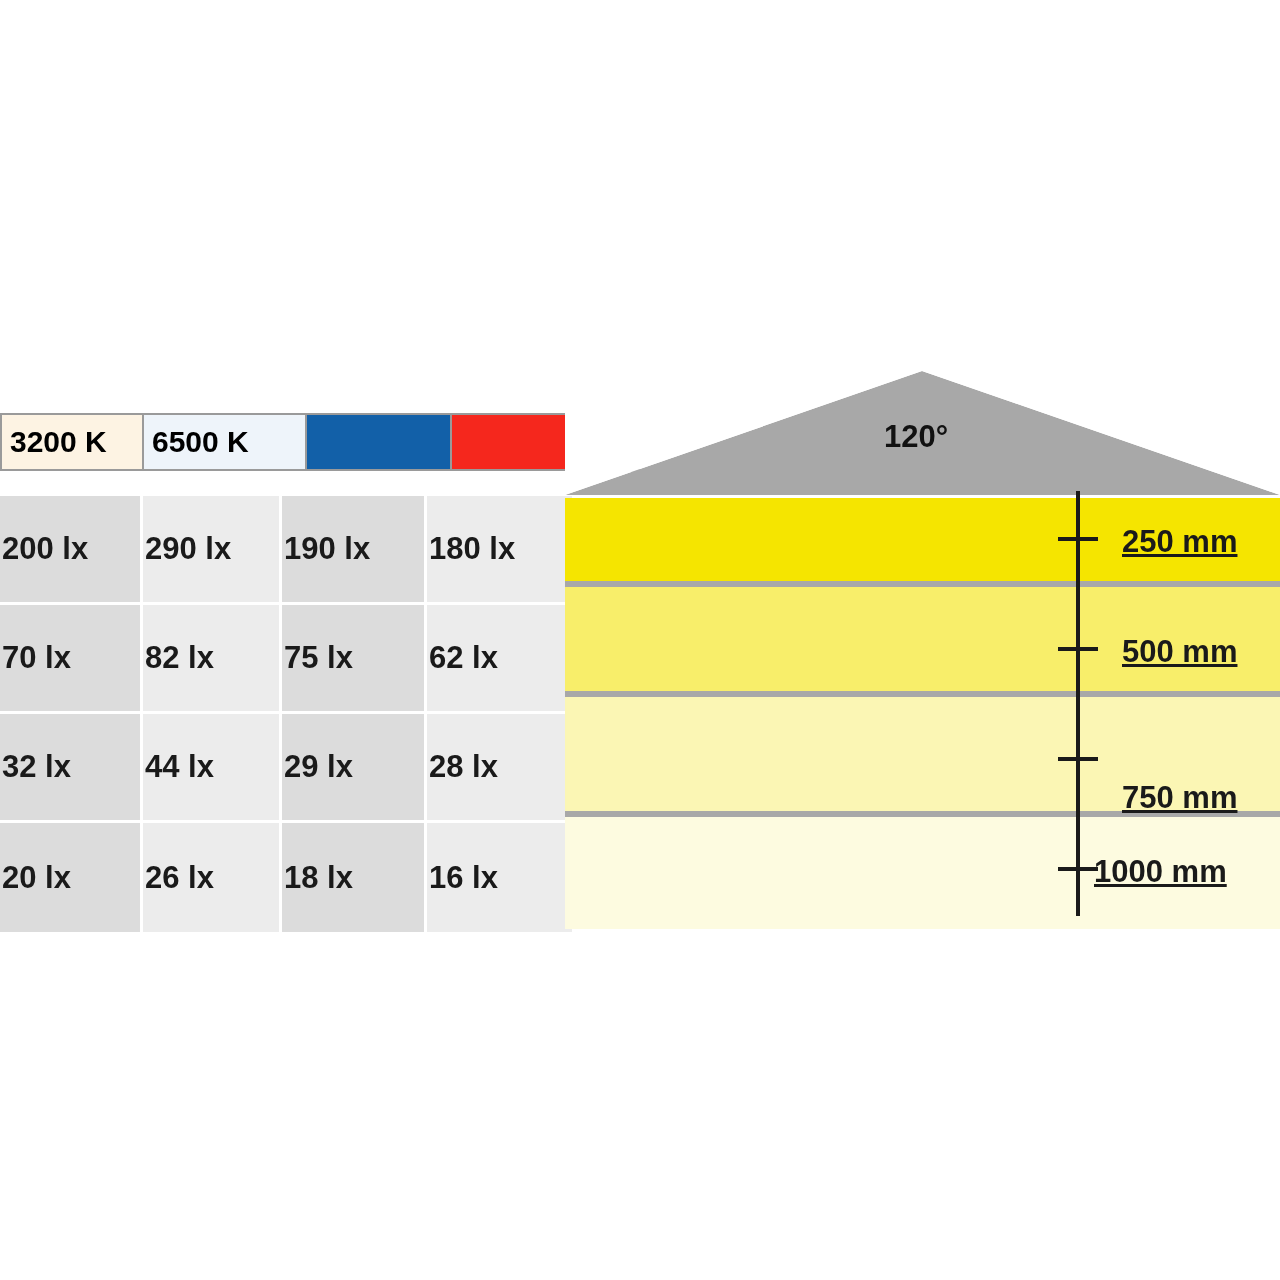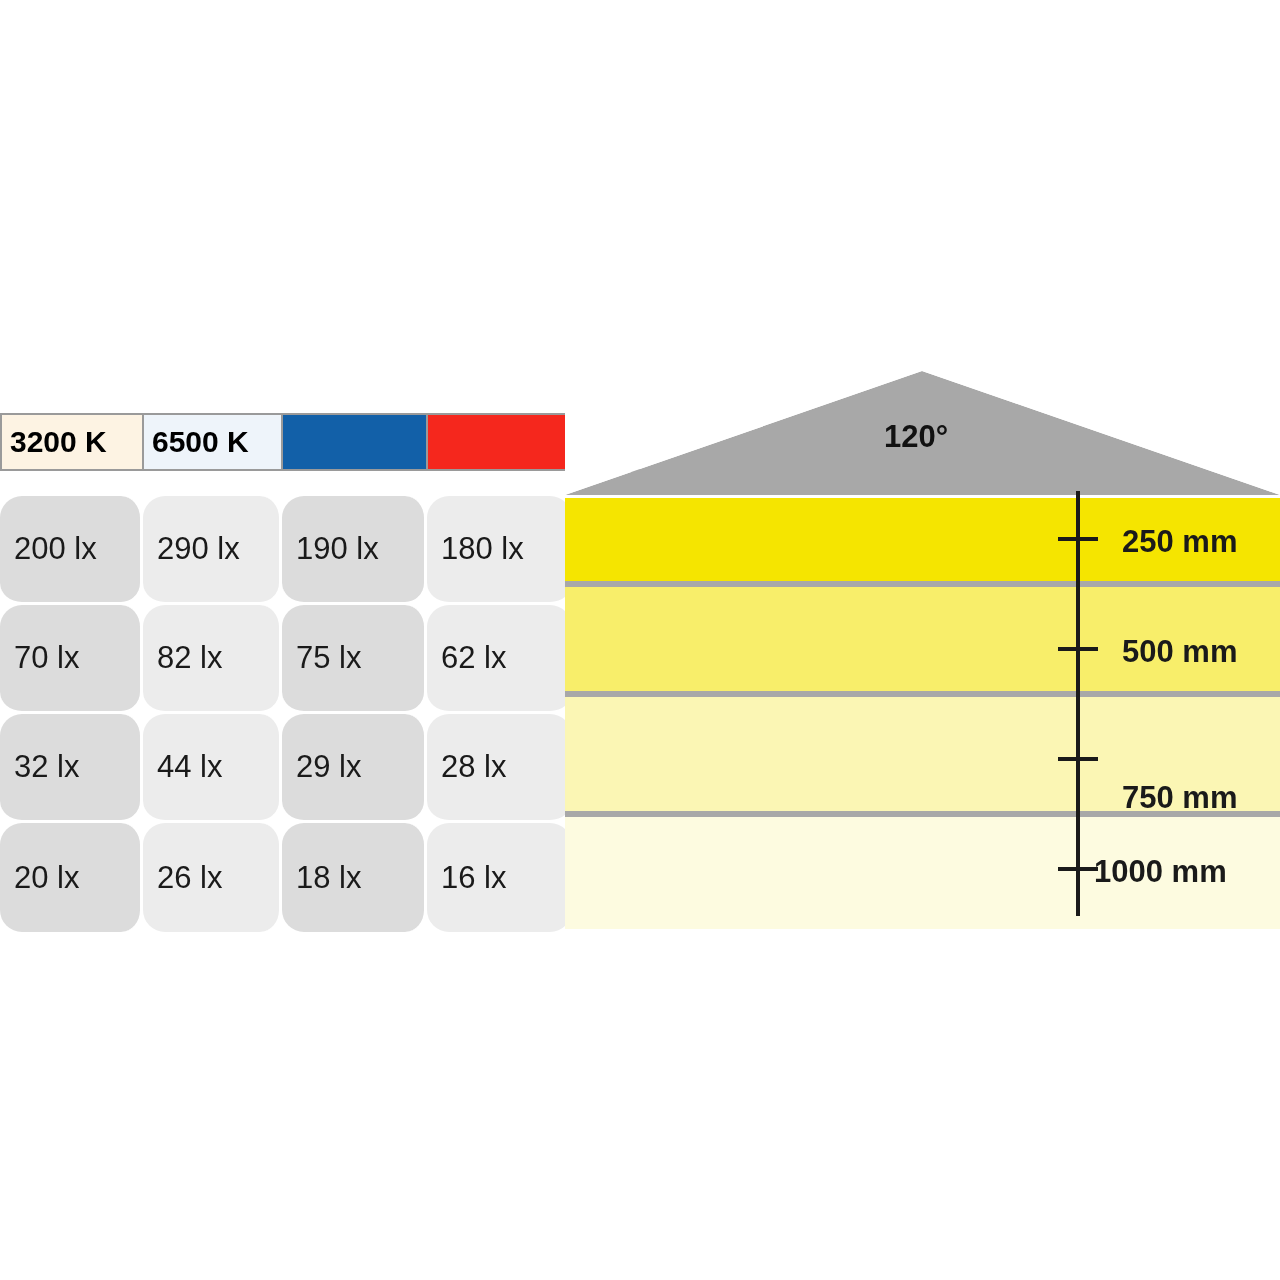--- a/index.html
+++ b/index.html
@@ -37,21 +37,21 @@
     font-weight: bold;
     color: #000;
     padding-left: 8px;
   }
   .hdr-3200 {
     width: 143px;
     background: #fdf3e3;
     border-left-width: 2px;
   }
   .hdr-6500 {
-    width: 139px;
+    width: 163px;
     background: #eef4fa;
   }
   .hdr-blue {
     width: 145px;
     background: #1260a8;
   }
   .hdr-red {
     width: 145px;
     background: #f5271d;
     border-right-width: 2px;
@@ -73,27 +73,26 @@
     width: 572px;
   }
   .trow {
     display: flex;
     height: 109px;
   }
   .tcell {
     box-sizing: border-box;
     display: flex;
     align-items: center;
-    padding-left: 14px;
+    padding-left: 2px;
     font-size: 31px;
-    font-weight: normal;
+    font-weight: bold;
     color: #1a1a1a;
     border-bottom: 3px solid #ffffff;
     border-right: 3px solid #ffffff;
-    border-radius: 22px;
   }
   .tcell.c0 { width: 143px; background: #dcdcdc; }
   .tcell.c1 { width: 139px; background: #ececec; }
   .tcell.c2 { width: 145px; background: #dcdcdc; }
   .tcell.c3 { width: 145px; background: #ececec; border-right: none; }
   .trow:last-child .tcell { border-bottom: none; }
 
   
   .beam-wrap {
     position: absolute;
@@ -103,20 +102,21 @@
     height: 558px;
   }
 
   
   .dist-label {
     position: absolute;
     font-size: 31px;
     font-weight: bold;
     color: #1a1a1a;
     white-space: nowrap;
+    text-decoration: underline;
   }
   .angle-label {
     position: absolute;
     left: 884px;
     top: 406px;
     font-size: 31px;
     font-weight: bold;
     color: #111;
   }
 </style>

